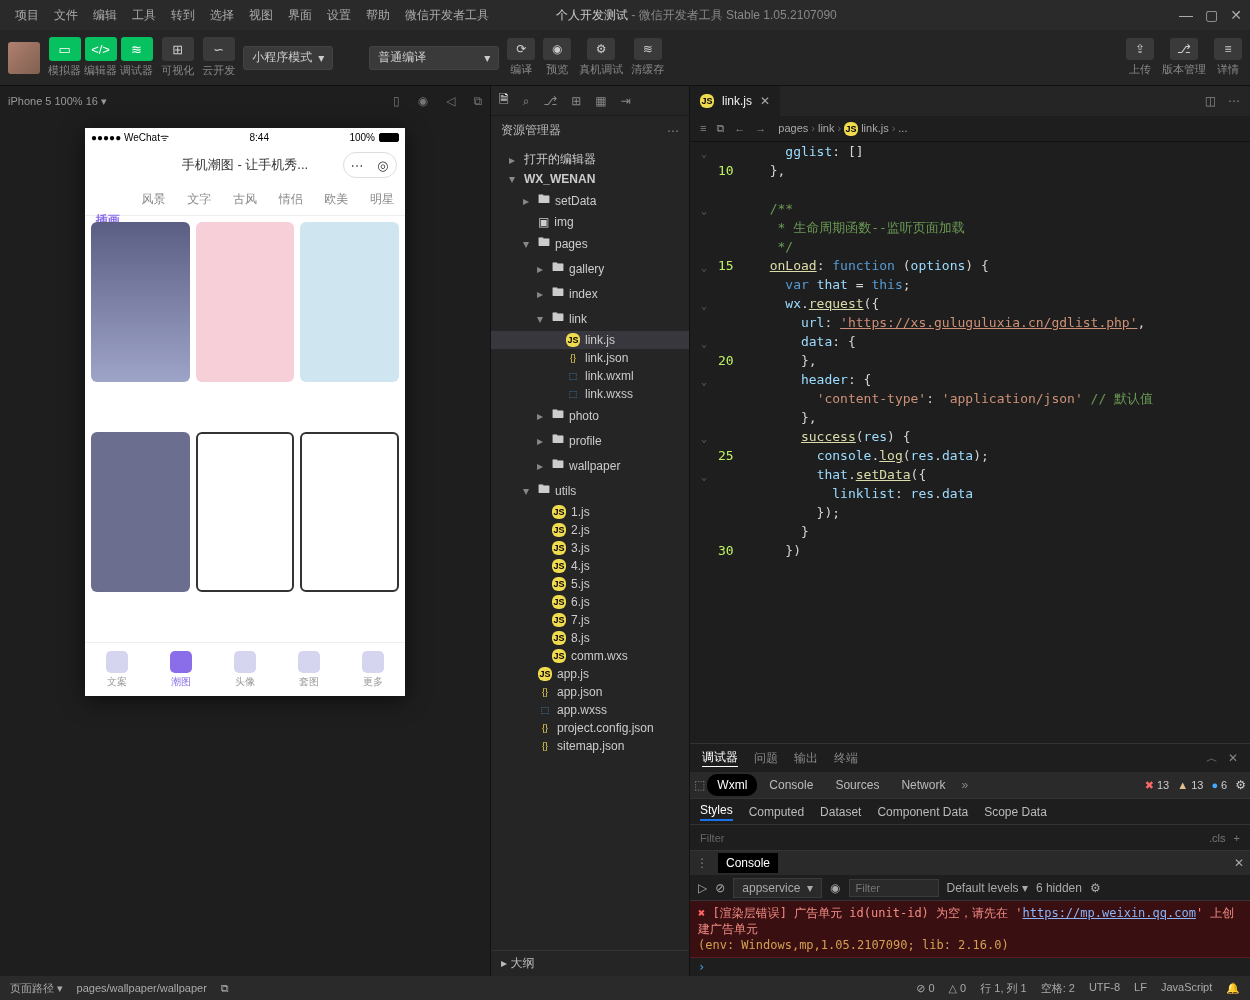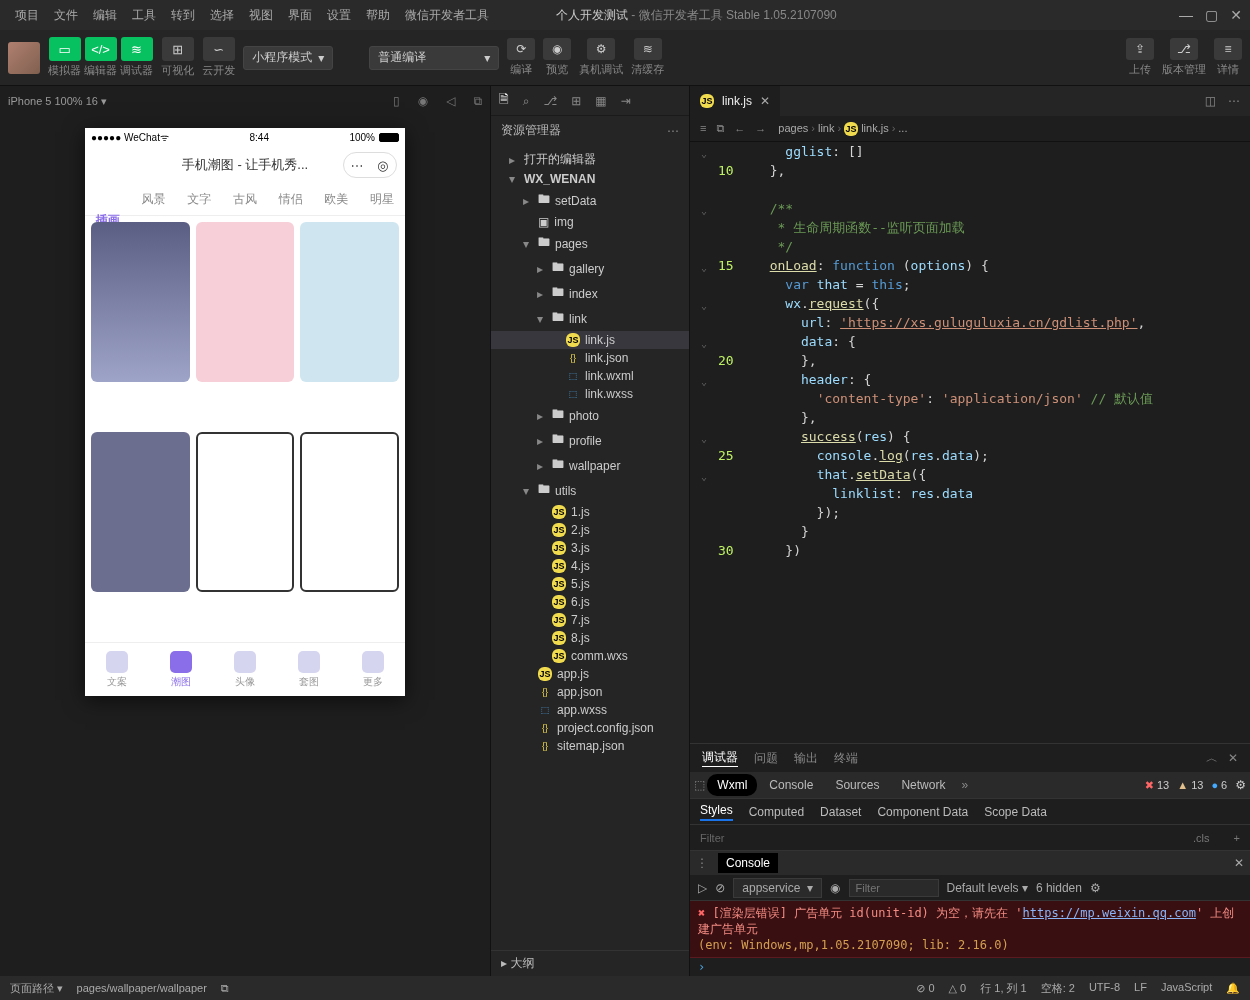--- a/index.html
+++ b/index.html
@@ -94,21 +94,21 @@
 .panel-tabs .right { margin-left: auto; display: flex; gap: 10px; align-items: center; }
 .dt-tabs { height: 26px; display: flex; align-items: center; gap: 2px; padding: 0 4px; background: #2a2a2a; font-size: 12px; }
 .dt-tab { padding: 4px 10px; color: #bbb; border-radius: 10px; }
 .dt-tab.active { background: #000; color: #fff; }
 .dt-tabs .more { margin-left: 4px; color: #888; }
 .dt-tabs .right { margin-left: auto; display: flex; align-items: center; gap: 8px;}
 .dt-tabs .badge { font-size: 11px; }
 .styles-tabs { height: 26px; display: flex; align-items: center; gap: 16px; padding: 0 10px; border-top: 1px solid #333; font-size: 12px; color: #bbb; }
 .styles-tabs .active { color: #fff; border-bottom: 2px solid #1a73e8; padding-bottom: 2px; }
 .filter-row { height: 26px; display: flex; align-items: center; padding: 0 10px; border-top: 1px solid #333; color: #777; font-size: 11px; }
-.filter-row .cls { margin-left: auto; display: flex; gap: 24px; }
+.filter-row .cls { margin-left: auto; display: flex; gap: 8px; }
 
 .console-block { border-top: 1px solid #333; background: #1e1e1e; }
 .console-hdr { height: 24px; display: flex; align-items: center; background: #2a2a2a; padding: 0 6px; gap: 10px; }
 .console-hdr .lbl { background: #000; color: #fff; padding: 3px 8px; font-size: 12px; }
 .console-hdr .cx { margin-left: auto; color: #aaa; }
 .console-filter { height: 26px; display: flex; align-items: center; gap: 8px; padding: 0 8px; border-bottom: 1px solid #333; font-size: 12px; color: #aaa; }
 .console-filter .sel { background: #2a2a2a; padding: 2px 8px; border: 1px solid #3a3a3a; }
 .console-filter input { background: #2a2a2a; border: 1px solid #3a3a3a; color: #ccc; padding: 2px 6px; font-size: 11px; width: 90px; }
 .console-body { font-family: Consolas, monospace; font-size: 12px; padding: 4px 8px; background: #3a0f12; color: #f28b82; line-height: 16px; border-bottom: 1px solid #5a1a1f; }
 .console-body a { color: #8ab4f8; text-decoration: underline; }

